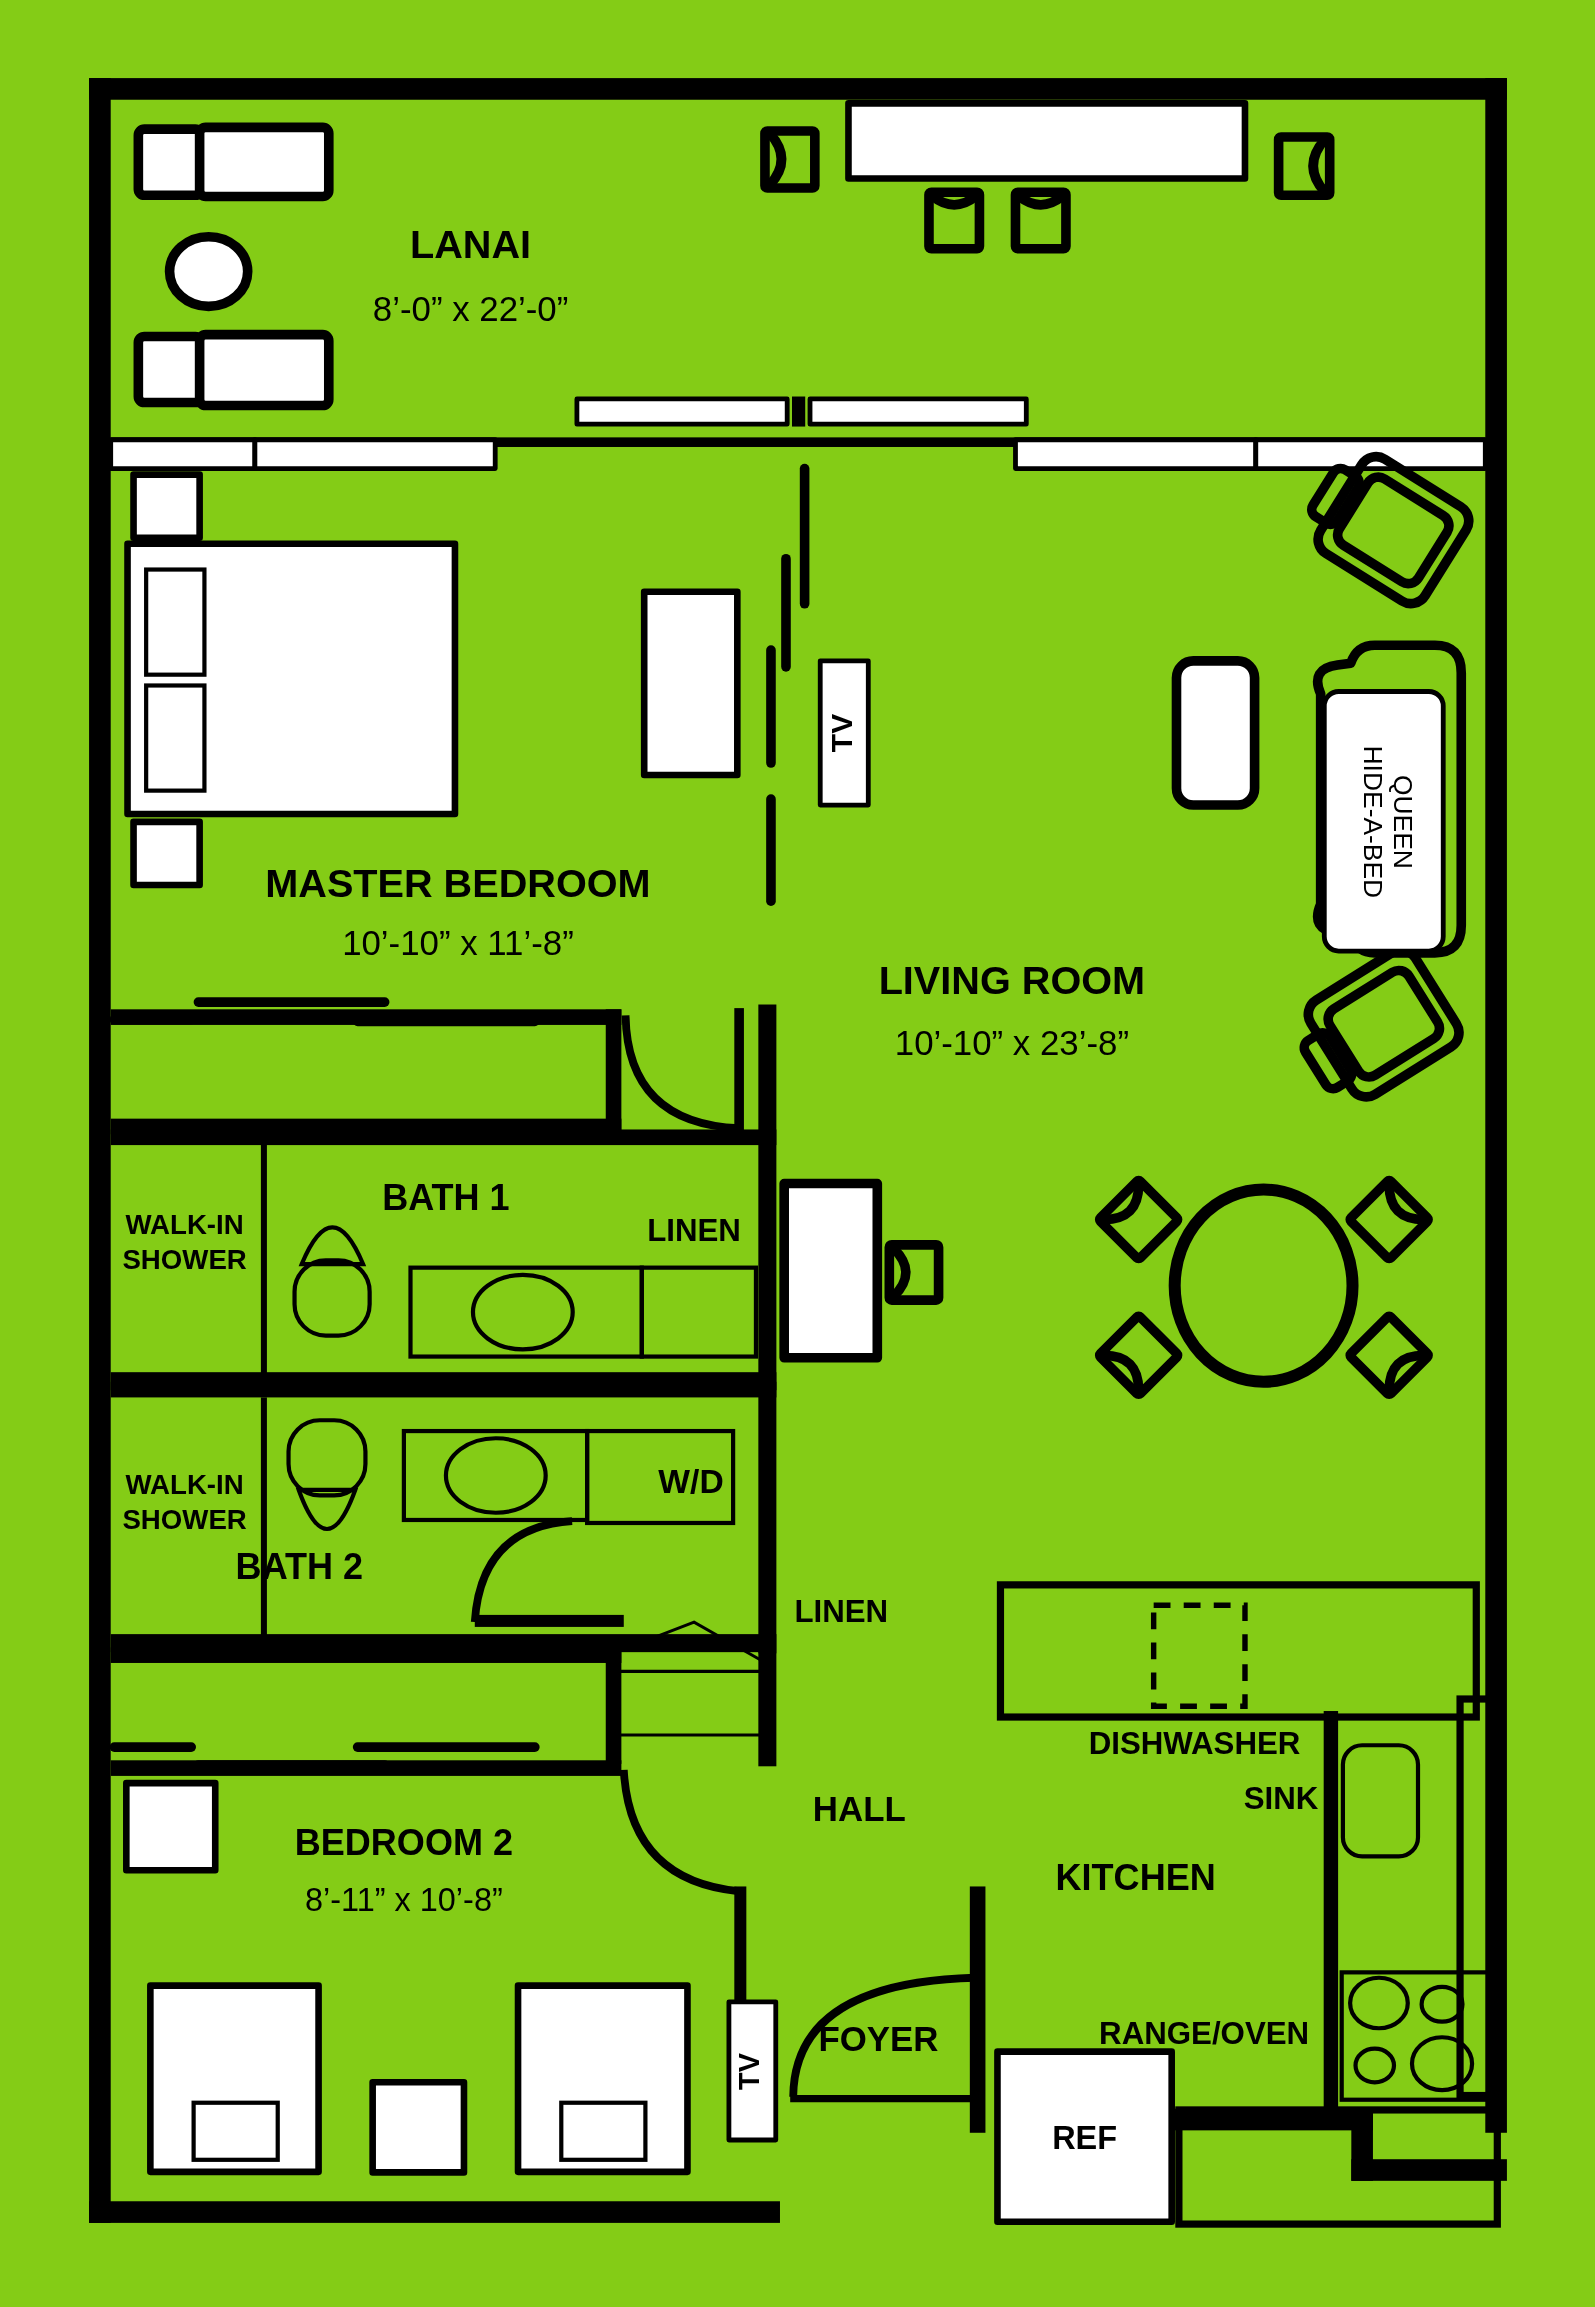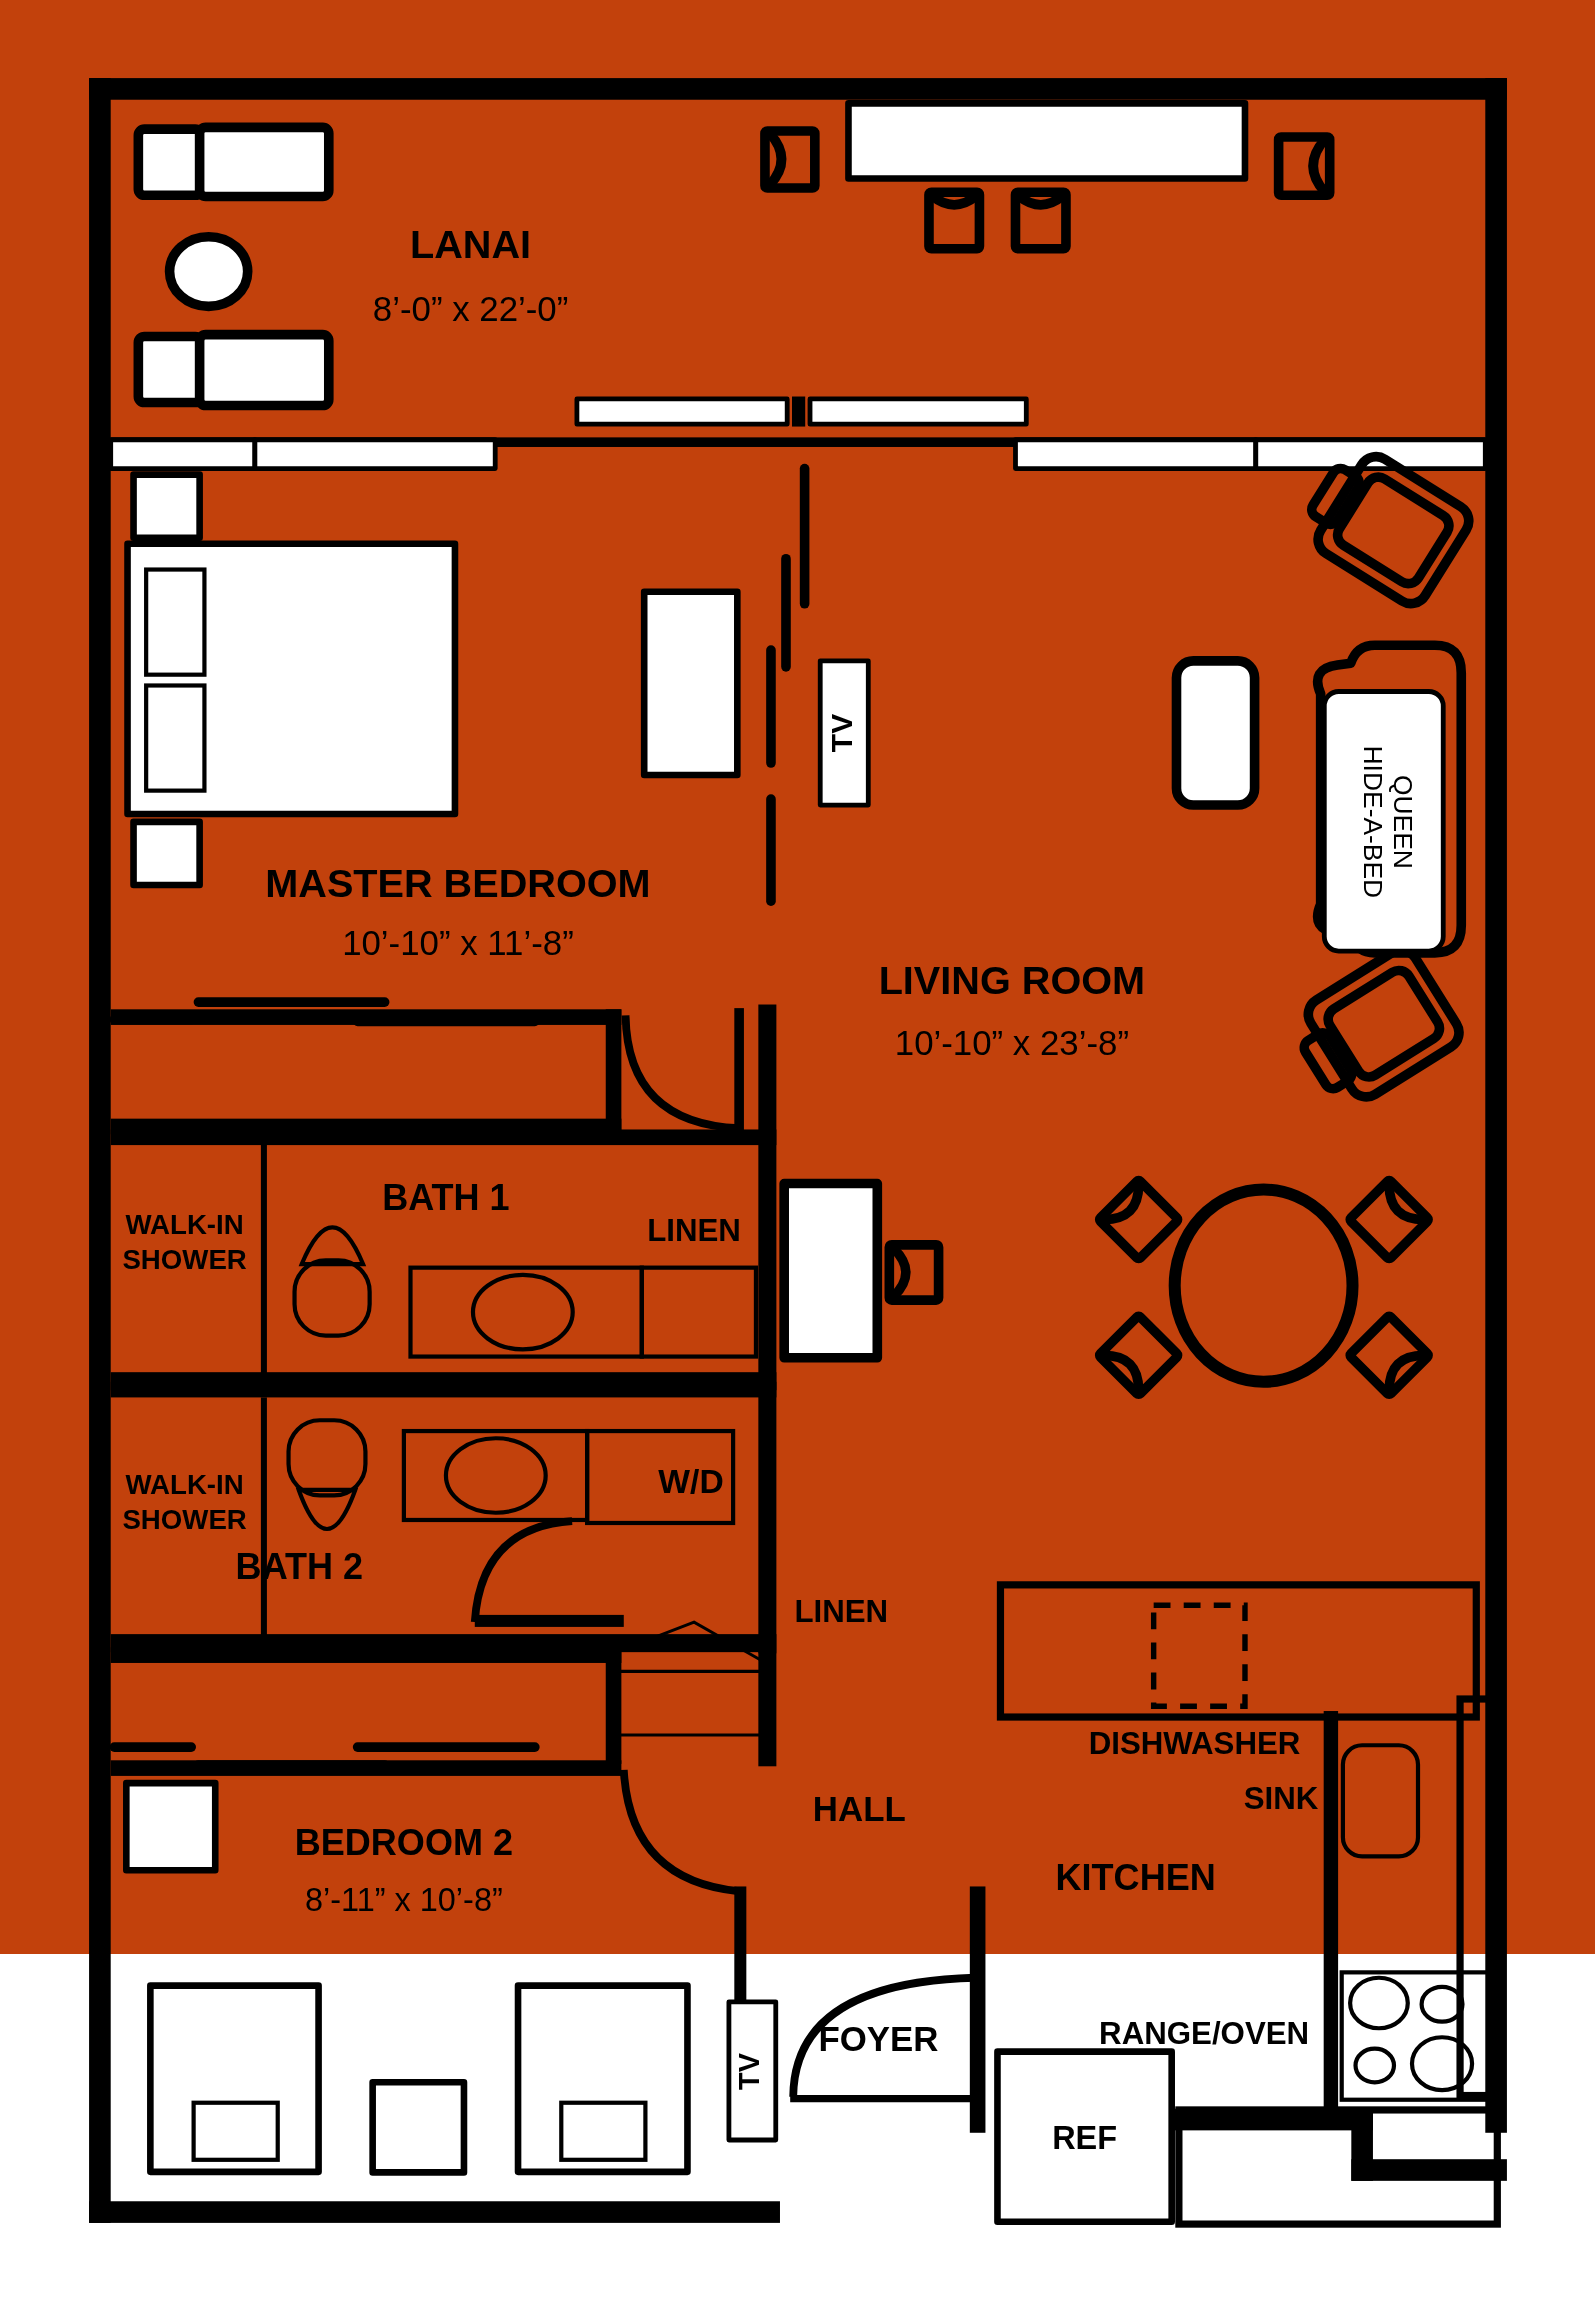--- a/index.html
+++ b/index.html
@@ -9,22 +9,22 @@
   }
   body {
     width: 1596px;
     height: 2307px;
     font-family: "Liberation Sans", sans-serif;
     overflow: hidden;
   }
   #floorplan-root {
     position: relative;
     width: 1596px;
-    height: 1954px;
-    background: #c2410c;
+    height: 2307px;
+    background: #84cc16;
   }
   svg.plan {
     display: block;
     width: 1596px;
     height: 2307px;
   }
   .wall        { fill: #000000; stroke: none; }
   .thin        { fill: none; stroke: #000000; stroke-width: 7; }
   .thinner     { fill: none; stroke: #000000; stroke-width: 5; }
   .med         { fill: none; stroke: #000000; stroke-width: 12; }

